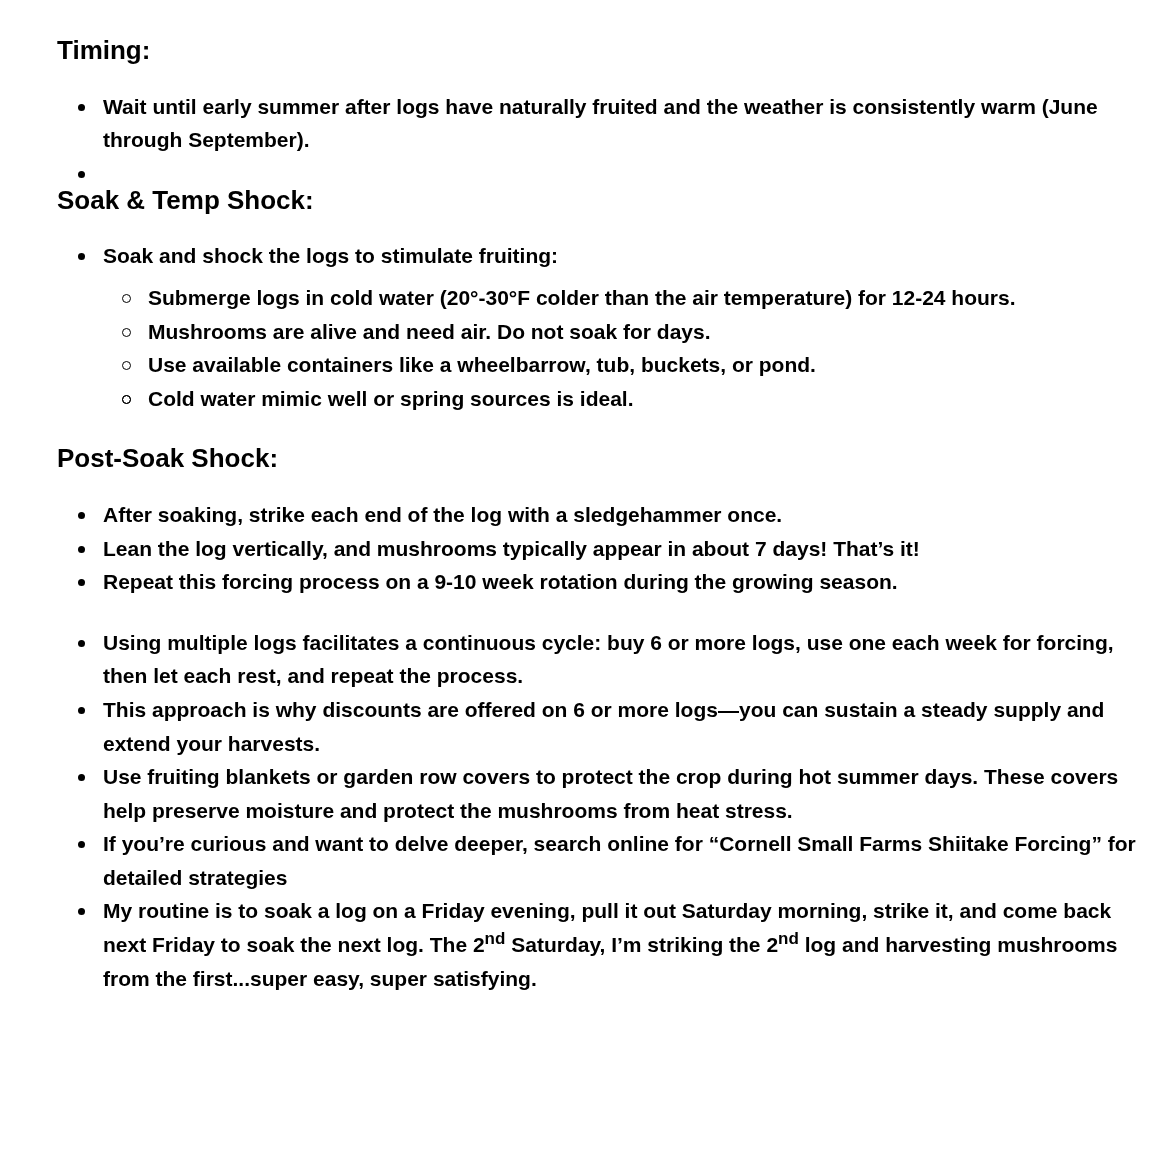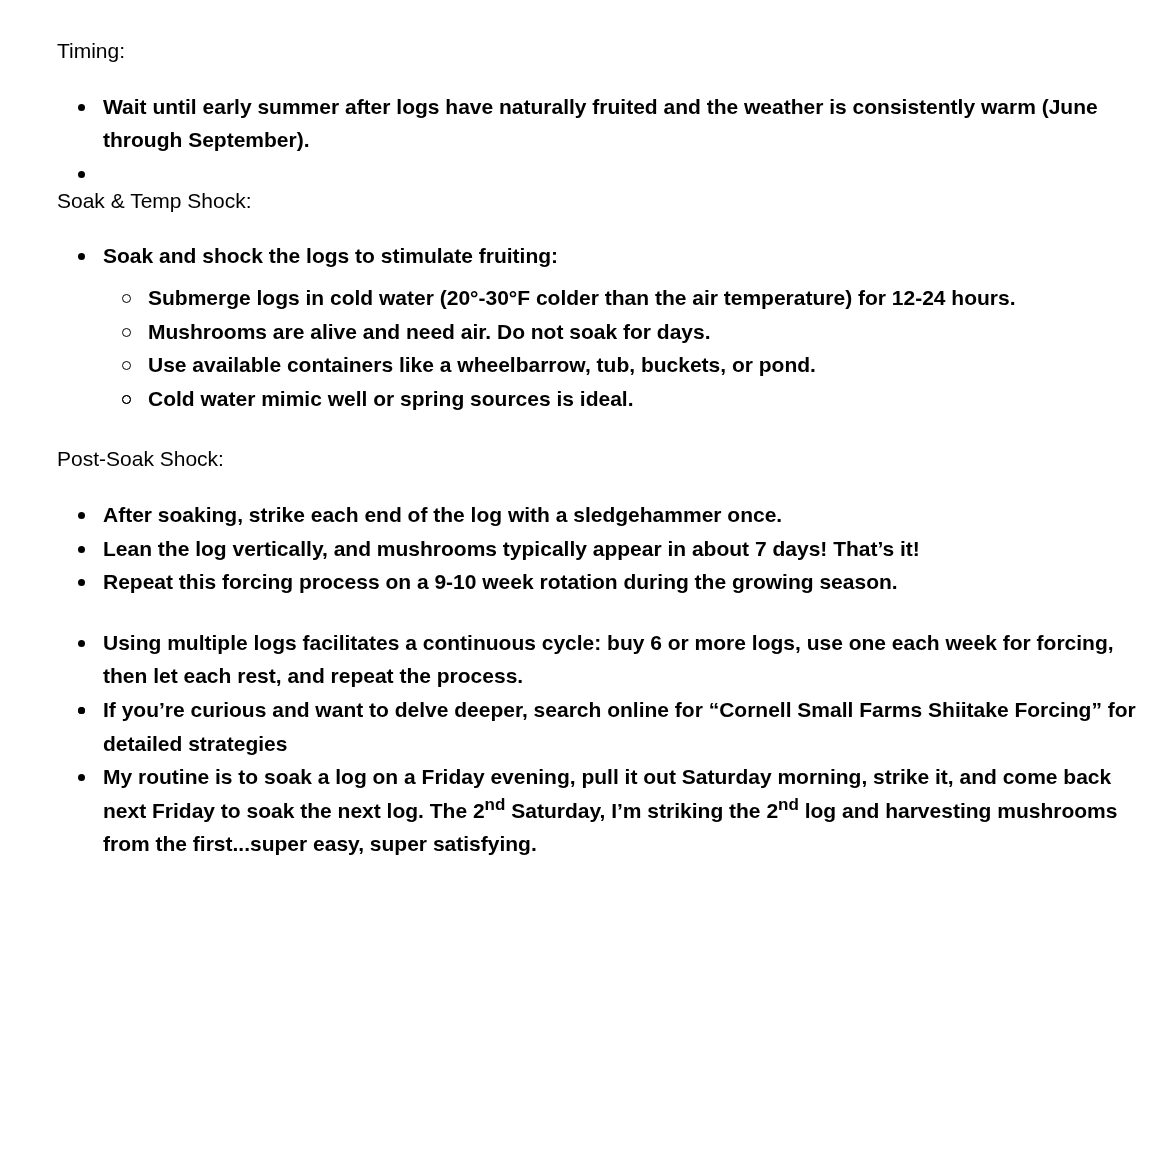--- a/index.html
+++ b/index.html
@@ -14,22 +14,22 @@
     color: #000000;
   }
   .page {
     box-sizing: border-box;
     width: 1170px;
     height: 1159px;
     padding: 34px 12px 0 57px;
     background: #ffffff;
   }
   .section-heading {
-    font-size: 21px;
-    font-weight: 400;
+    font-size: 26px;
+    font-weight: 700;
     line-height: 33.6px;
     margin: 0 0 22px 0;
   }
   ul.l1 {
     list-style: none;
     margin: 0 0 27px 0;
     padding: 0 0 0 46px;
     max-width: 1055px;
   }
   ul.l2 {
@@ -86,18 +86,19 @@
           </ul></li>
       </ul>
       <div class="section-heading">Post-Soak Shock:</div>
       <ul class="l1">
         <li class="l1"><span class="bullet-dot"></span><span>After soaking, strike each end of the log with a sledgehammer once.</span></li>
         <li class="l1"><span class="bullet-dot"></span><span>Lean the log vertically, and mushrooms typically appear in about 7 days! That’s it!</span></li>
         <li class="l1"><span class="bullet-dot"></span><span>Repeat this forcing process on a 9-10 week rotation during the growing season.</span></li>
       </ul>
       <ul class="l1">
         <li class="l1"><span class="bullet-dot"></span><span>Using multiple logs facilitates a continuous cycle: buy 6 or more logs, use one each week for forcing, then let each rest, and repeat the process.</span></li>
-        <li class="l1"><span class="bullet-dot"></span></li>
+        <li class="l1"><span class="bullet-dot"></span><span>This approach is why discounts are offered on 6 or more logs—you can sustain a steady supply and extend your harvests.</span></li>
+        <li class="l1"><span class="bullet-dot"></span><span>Use fruiting blankets or garden row covers to protect the crop during hot summer days. These covers help preserve moisture and protect the mushrooms from heat stress.</span></li>
         <li class="l1"><span class="bullet-dot"></span><span>If you’re curious and want to delve deeper, search online for “Cornell Small Farms Shiitake Forcing” for detailed strategies</span></li>
         <li class="l1"><span class="bullet-dot"></span><span>My routine is to soak a log on a Friday evening, pull it out Saturday morning, strike it, and come back next Friday to soak the next log. The 2<span class="sup">nd</span> Saturday, I’m striking the 2<span class="sup">nd</span> log and harvesting mushrooms from the first...super easy, super satisfying.</span></li>
       </ul>
     </div>
 </div>
 
 </body></html>

